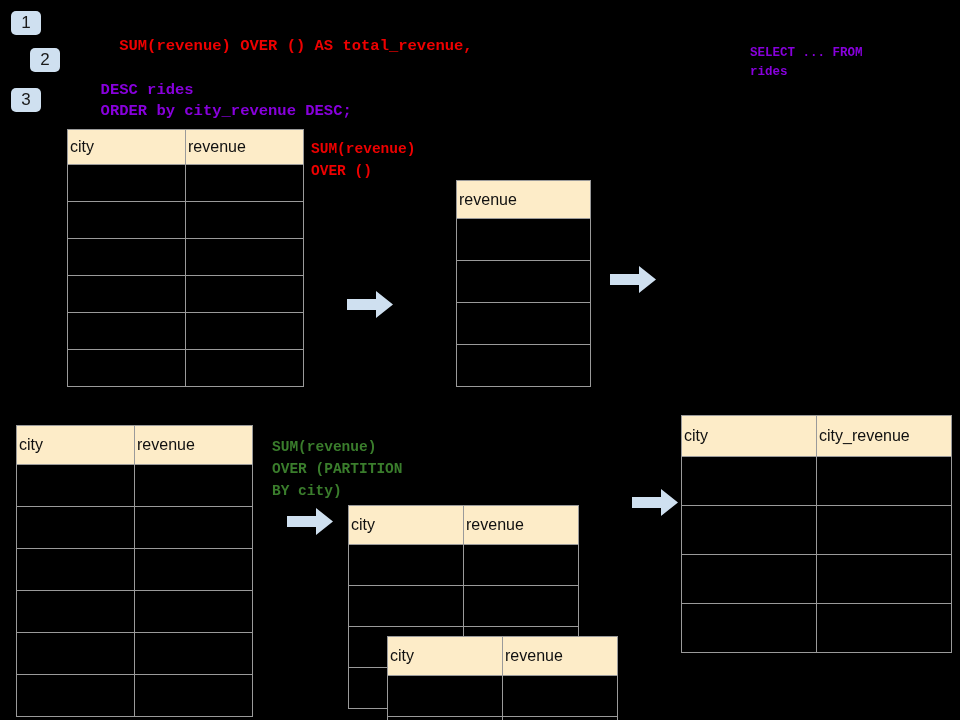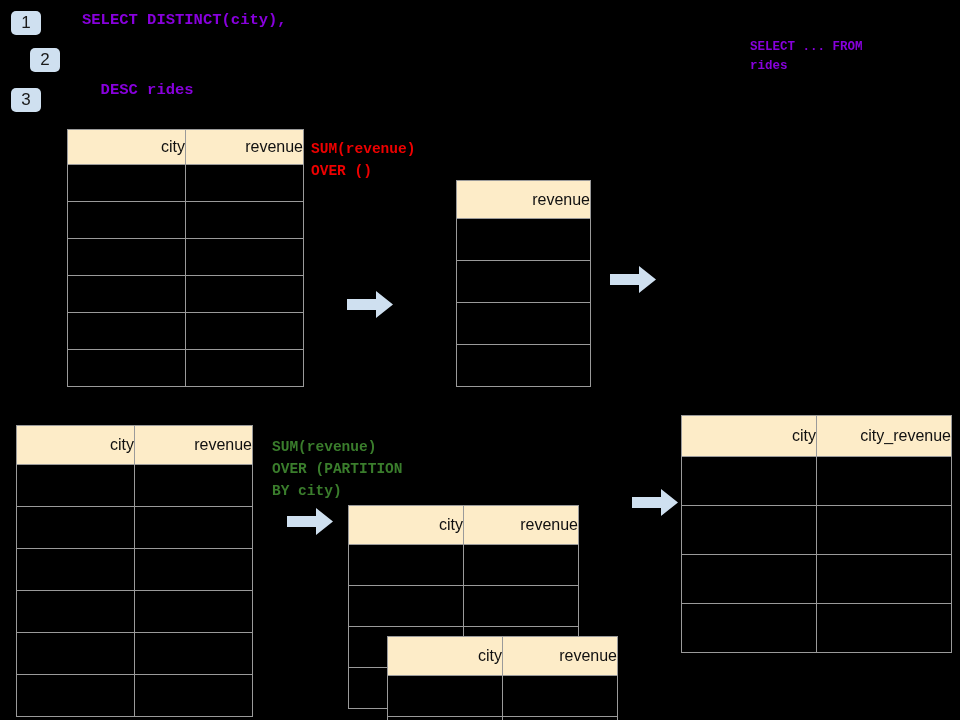--- a/index.html
+++ b/index.html
@@ -77,43 +77,44 @@
     padding: 0;
     margin: 0;
     background: #000000;
   }
   .tbl th {
     background: #fdecc8;
     color: #101010;
     font-family: "Liberation Sans", sans-serif;
     font-weight: normal;
     font-size: 16px;
-    text-align: right;
-    padding-left: 11px;
+    text-align: left;
+    padding-left: 2px;
   }
 
   
   .arrow {
     position: absolute;
   }
   .arrow svg { display: block; }
 </style>
 </head>
 <body>
 
 <div id="canvas">
 
   <div class="badge" style="left:11px; top:11px;">1</div>
   <div class="badge" style="left:30px; top:48px;">2</div>
   <div class="badge" style="left:11px; top:88px;">3</div>
 
-  <div class="code code-purple" style="left:82px; top:10px;">SELECT DISTINCT(city),</div>
+  <div class="code code-red" style="left:82px; top:36px;">    SUM(revenue) OVER () AS total_revenue,</div>
   <div class="code code-purple" style="left:82px; top:80px;">  DESC rides</div>
-
-  <div class="side-label" style="left:750px; top:38px;">SELECT ... FROM
+  <div class="code code-purple" style="left:82px; top:101px;">  ORDER by city_revenue DESC;</div>
+
+  <div class="side-label" style="left:750px; top:44px;">SELECT ... FROM
 rides</div>
 
   <div class="annot annot-red" style="left:311px; top:138px;">SUM(revenue)
 OVER ()</div>
 
   <div class="annot annot-green" style="left:272px; top:436px;">SUM(revenue)
 OVER (PARTITION
 BY city)</div>
 
   <table class="tbl" style="left:67px; top:129px;">

